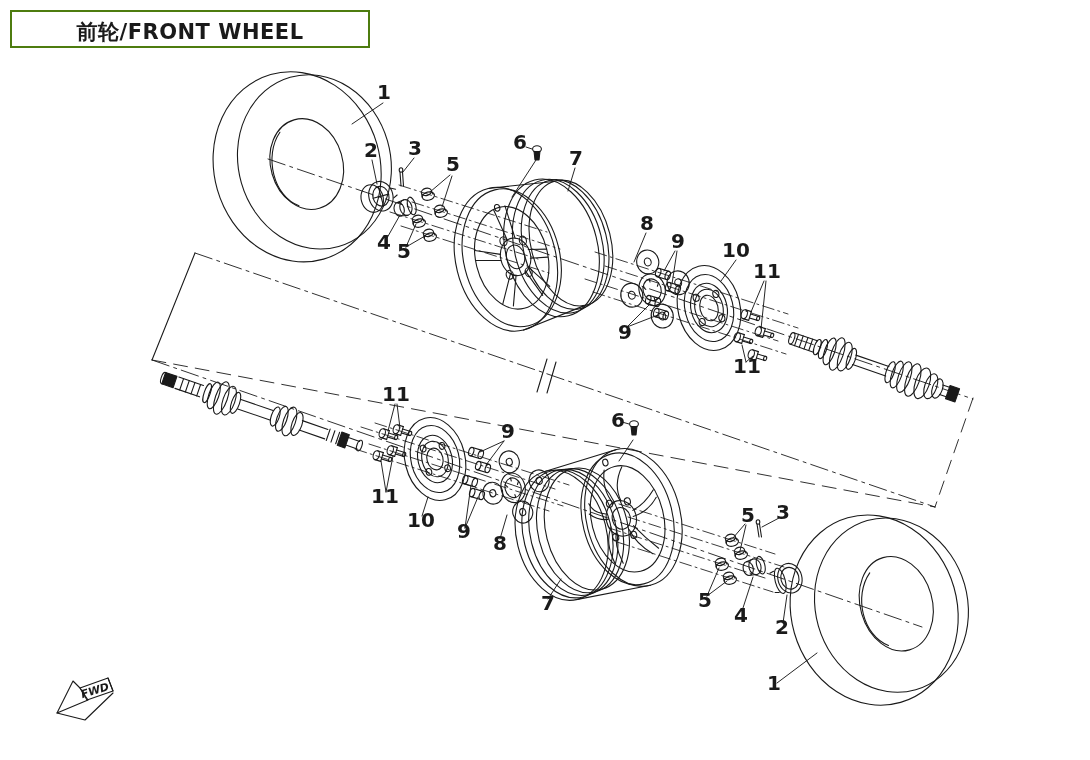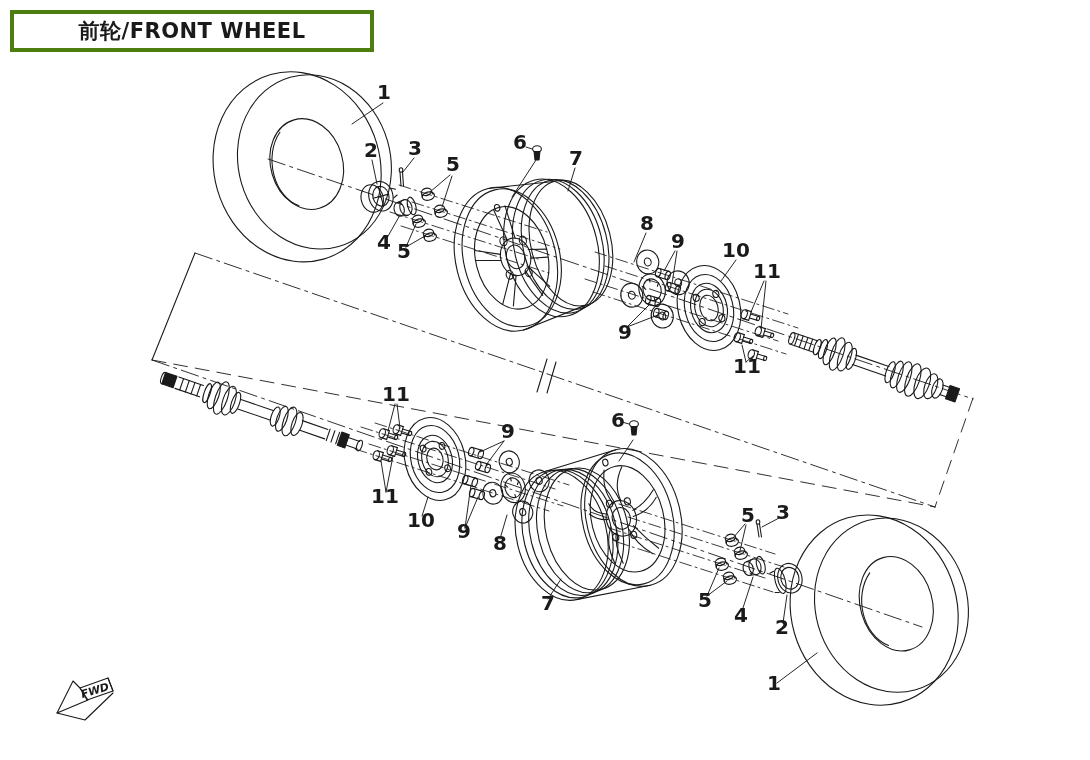--- a/index.html
+++ b/index.html
@@ -1,19 +1,19 @@
 <!DOCTYPE html>
 <html><head>
 <meta charset="utf-8">
 <style>
   html,body{margin:0;padding:0;background:#fff;}
   #stage{position:relative;width:1090px;height:760px;background:#fff;overflow:hidden;
          font-family:"DejaVu Sans","Liberation Sans",sans-serif;}
   #title-box{position:absolute;left:10px;top:10px;width:356px;height:34px;
-             border:4px solid #4d7c0f;display:flex;align-items:center;justify-content:center;}
+             border:2px solid #4d7c0f;display:flex;align-items:flex-end;justify-content:center;}
   #title-box span{font-size:21px;font-weight:bold;color:#1a1a1a;letter-spacing:.5px;}
   svg{position:absolute;left:0;top:0;color:#1a1a1a;}
   text.callout{font-size:20px;font-weight:bold;fill:#1a1a1a;text-anchor:middle;}
   text.fwd{font-size:11px;font-weight:bold;font-style:italic;fill:#1a1a1a;text-anchor:middle;}
 </style>
 </head>
 <body>
 
 <div id="stage">
 

